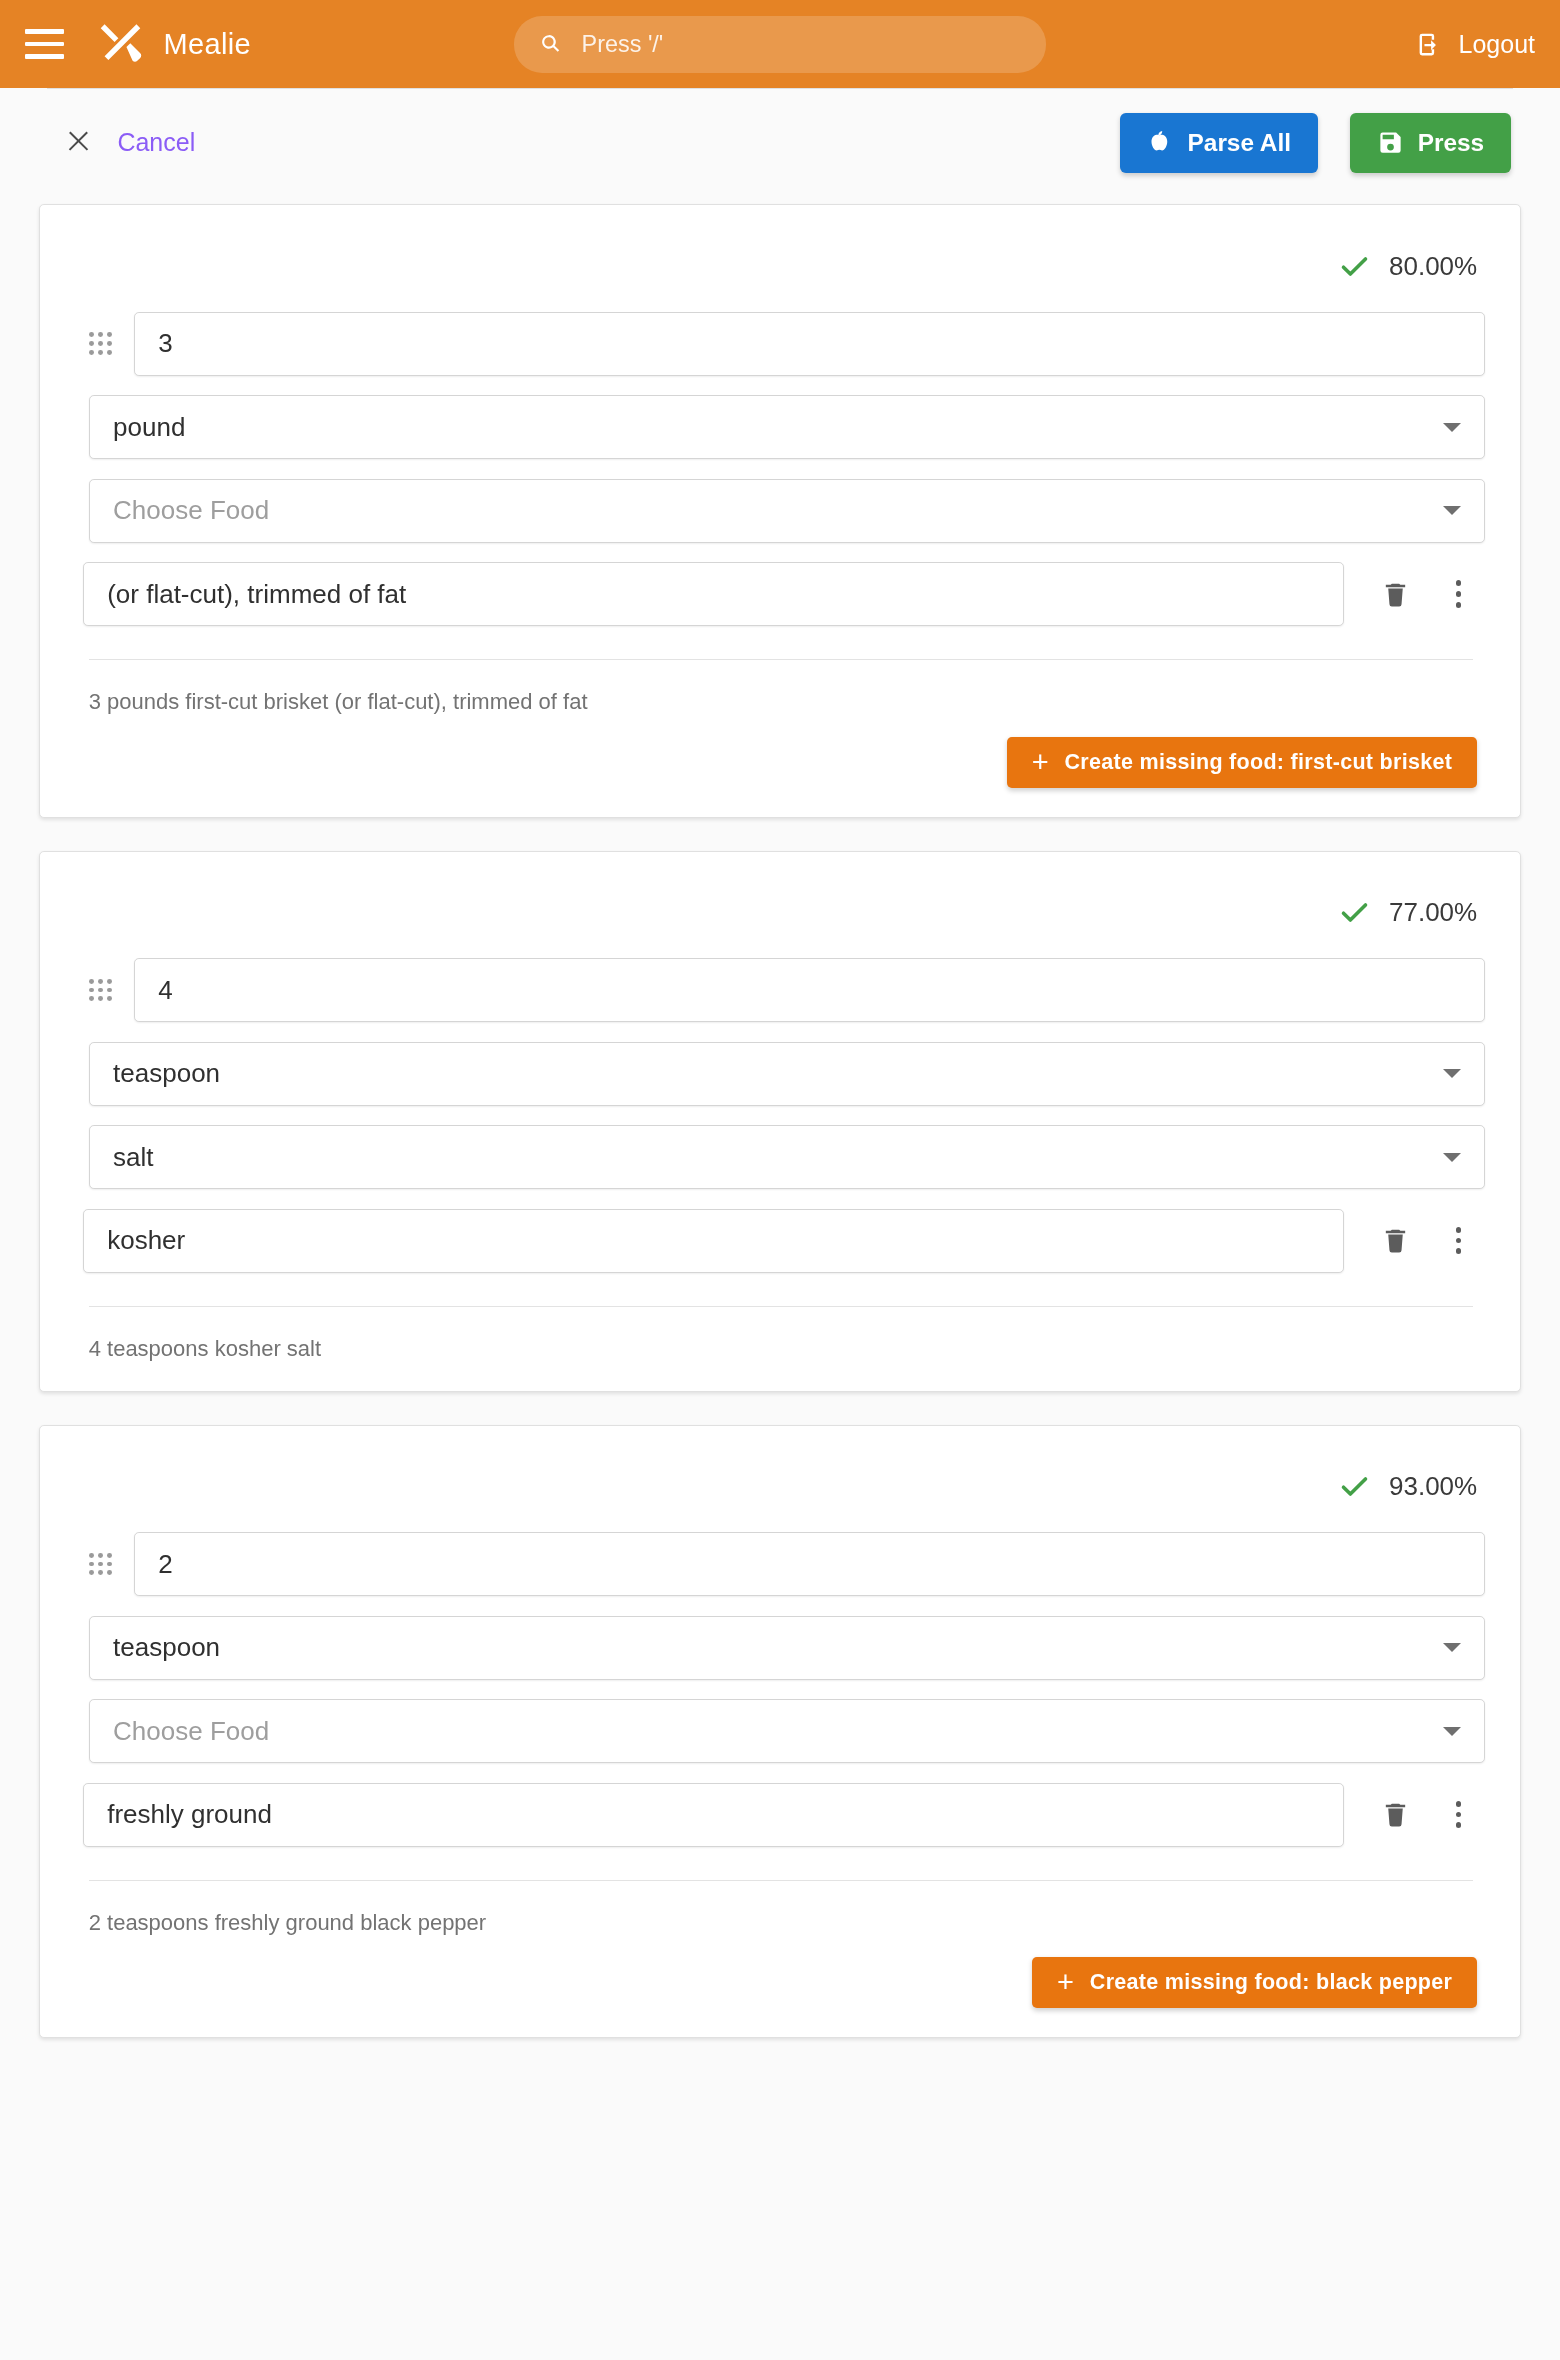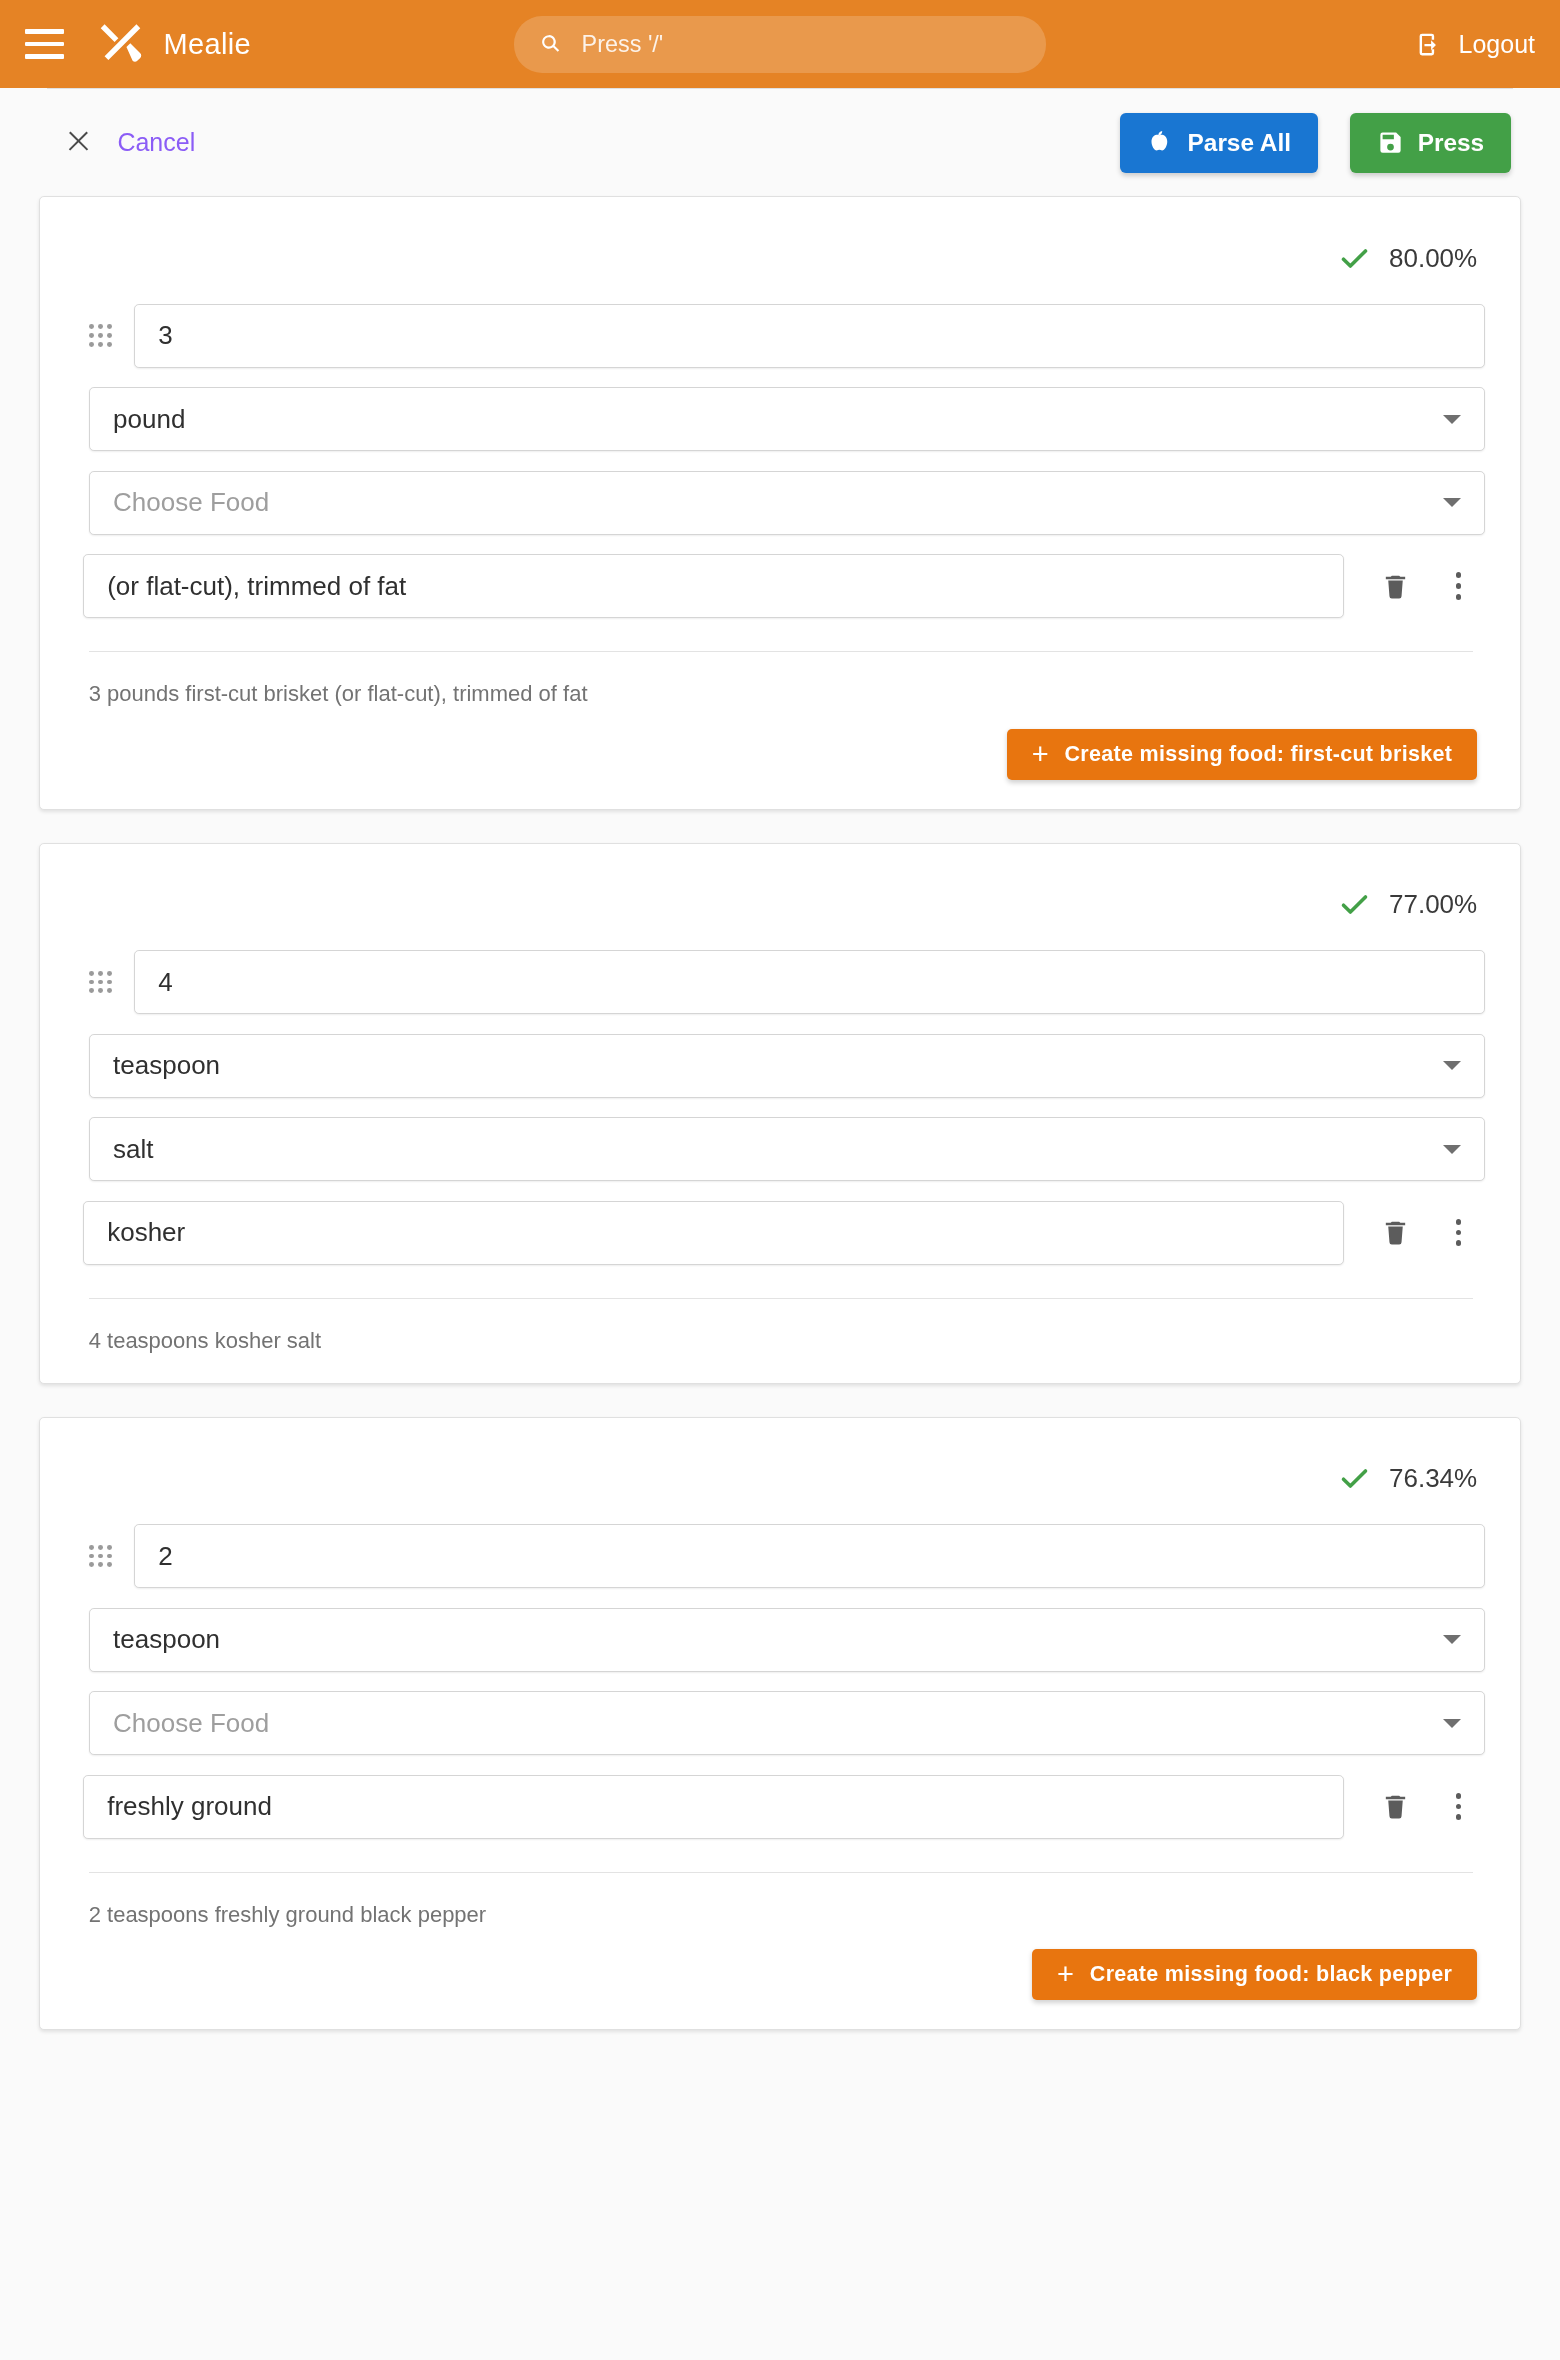--- a/index.html
+++ b/index.html
@@ -160,20 +160,21 @@
 
   
   .cards { padding: 0 39px 39px; }
   .card {
     background: #fff;
     border: 1px solid #e0e0e0;
     border-radius: 4.9px;
     box-shadow: 0 2px 3.9px rgba(0,0,0,.10);
     margin-bottom: 33px;
     padding: 25px 35px 29px;
+    margin-top: 8px;
   }
   .confidence {
     display: flex;
     align-items: center;
     justify-content: flex-end;
     gap: 17.6px;
     font-size: 26px;
     color: #3a3a3a;
     margin-top: 19.5px;
     margin-bottom: 9.8px;
@@ -476,21 +477,21 @@
     </div>
     <div class="card-divider"></div>
     <div class="original-text">4 teaspoons kosher salt</div>
   </div>
 
   <div class="card">
     <div class="confidence">
       <svg class="check" viewBox="0 0 24 24">
         <path fill="none" stroke="#43a047" stroke-width="2.6" stroke-linecap="round" stroke-linejoin="round" d="M4 12.5l5 5L20 6.5"></path>
       </svg>
-      <span>76.34%</span>
+      <span>93.00%</span>
     </div>
     <div class="row-qty">
       <div class="drag-handle">
         <span class="dots">
             <i></i>
             <i></i>
             <i></i>
             <i></i>
             <i></i>
             <i></i>

